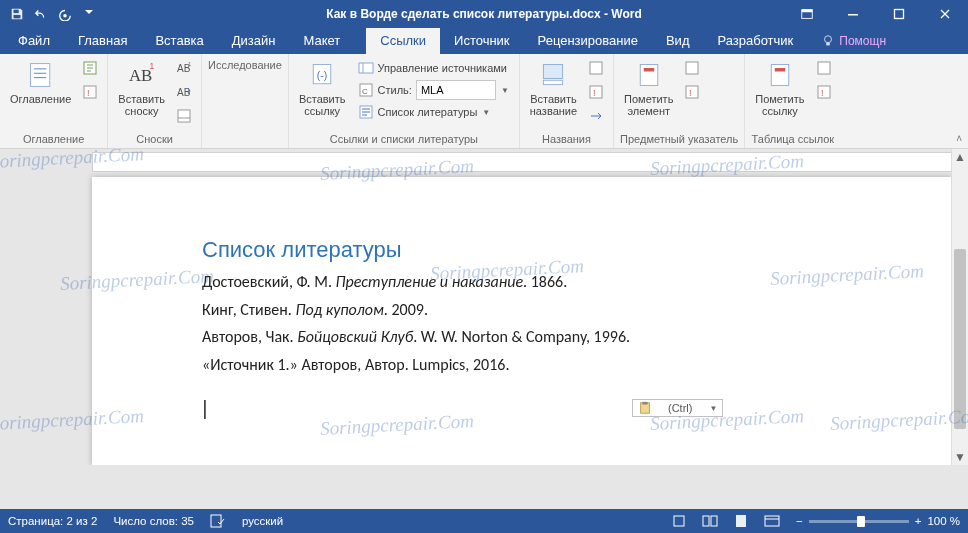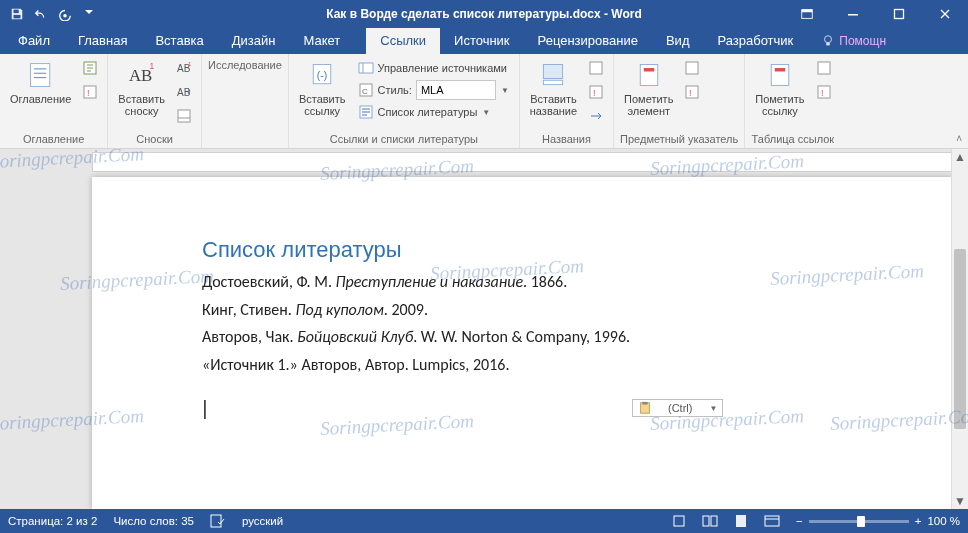--- a/index.html
+++ b/index.html
@@ -30,21 +30,21 @@
 .ruler{height:18px;background:#fff;margin:3px 16px 0 92px;border:1px solid #d0d0d0;}
 .page{position:absolute;left:92px;top:28px;right:16px;bottom:0;background:#fff;box-shadow:0 0 6px rgba(0,0,0,.25);padding:60px 40px 20px 110px;box-sizing:border-box;}
 .bib-title{font-size:22px;color:#2e74b5;font-family:"Calibri Light","Segoe UI",sans-serif;margin-bottom:8px;}
 .bib-entry{font-size:16px;color:#222;font-family:Calibri,"Segoe UI",sans-serif;margin:6px 0;line-height:1.35;}
 .bib-entry .it{font-style:italic;}
 .ctrl-chip{display:inline-flex;align-items:center;gap:16px;border:1px solid #c0c0c0;background:#fefefe;padding:1px 5px;font-size:11px;color:#555;position:absolute;left:540px;top:222px;}
 .cursor-line{font-size:20px;color:#333;margin-top:22px;position:relative;}
 .scrollbar-v{position:absolute;right:0;top:0;bottom:0;width:16px;background:#f0f0f0;border-left:1px solid #dcdcdc;}
 .scrollbar-v .thumb{position:absolute;left:2px;right:2px;top:100px;height:180px;background:#c2c2c2;border-radius:2px;}
 .scrollbar-v .arrow{position:absolute;left:0;right:0;height:16px;display:flex;align-items:center;justify-content:center;color:#666;}
-.statusbar{height:24px;background:#2b579a;color:#fff;display:flex;align-items:center;font-size:11.5px;padding:0 8px;gap:16px;}
+.statusbar{height:24px;background:#2b579a;color:#fff;display:flex;align-items:center;font-size:11.5px;padding:0 8px;gap:16px;margin-top:44px;}
 .statusbar .spacer{flex:1;}
 .statusbar .sitem{display:flex;align-items:center;gap:5px;cursor:pointer;}
 .zoom{display:flex;align-items:center;gap:6px;}
 .zoom .track{width:100px;height:3px;background:rgba(255,255,255,.4);position:relative;}
 .zoom .track .knob{position:absolute;left:48px;top:-4px;width:8px;height:11px;background:#fff;border-radius:1px;}
 .wm{position:absolute;font-style:italic;font-family:"Comic Sans MS",cursive;color:rgba(50,100,180,.32);font-size:19px;pointer-events:none;transform:rotate(-3deg);}
 svg{display:block;}
 .dd{font-size:8px;color:#666;margin-left:1px;}
 .collapse{position:absolute;right:6px;bottom:4px;font-size:10px;color:#777;}
 </style>

